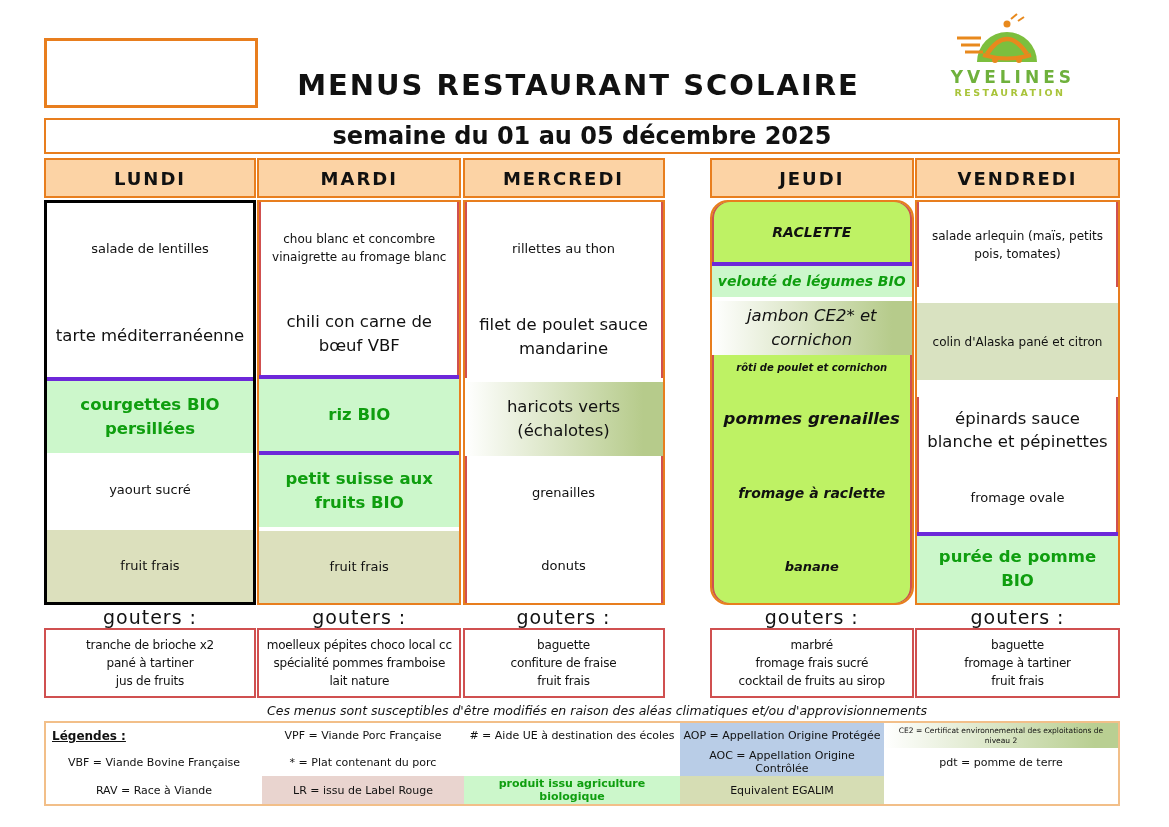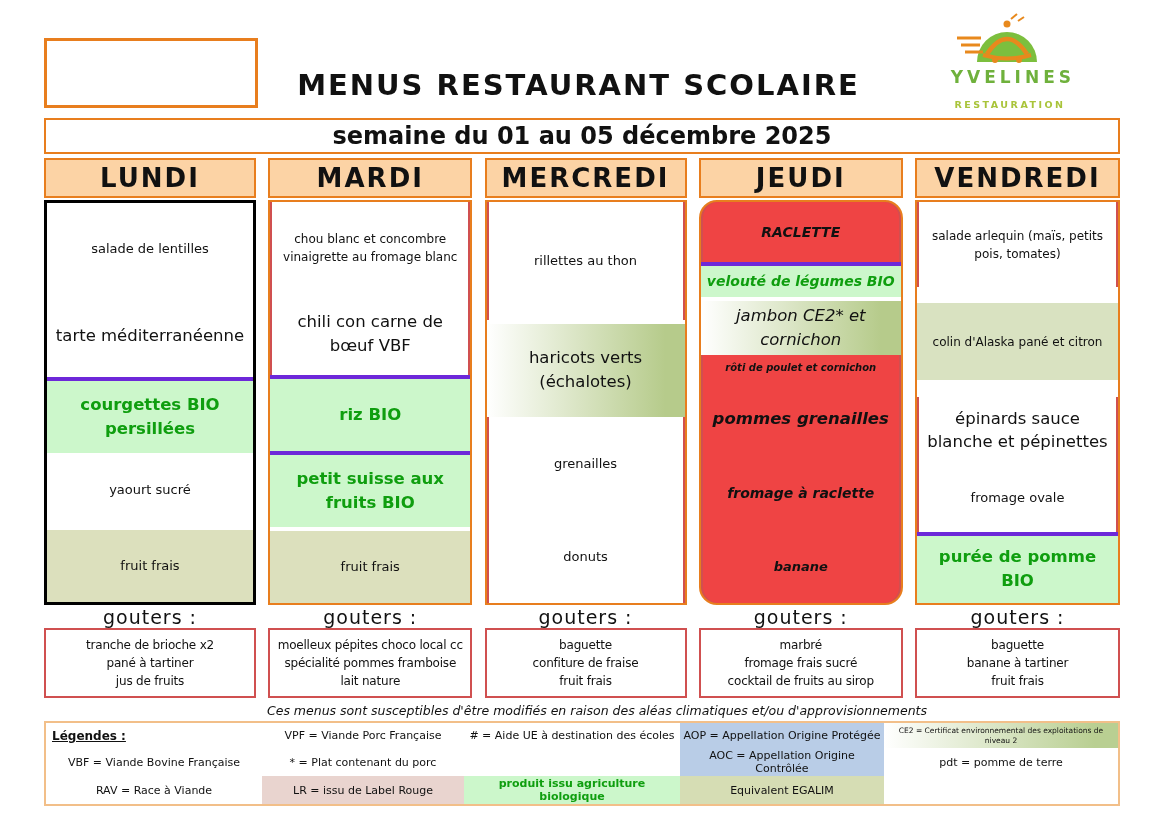--- a/index.html
+++ b/index.html
@@ -7,44 +7,44 @@
         font-family:"DejaVu Sans",sans-serif;color:#111;overflow:hidden;}
 
   
   .topbar{position:relative;height:118px;}
   .empty-box{position:absolute;left:44px;top:38px;width:208px;height:64px;
              border:3px solid #e87e1e;background:#fff;}
   .main-title{position:absolute;left:0;right:12px;top:68px;text-align:center;
               font-size:29px;font-weight:bold;letter-spacing:2px;}
   .logo{position:absolute;top:12px;right:94px;width:130px;text-align:center;line-height:1;}
   .logo-line1{font-size:17px;letter-spacing:4px;color:#6fb13c;font-weight:bold;margin-top:2px;text-align:right;}
-  .logo-line2{font-size:9.5px;letter-spacing:2.5px;color:#a9c43a;font-weight:bold;margin-top:14px;}
+  .logo-line2{font-size:9.5px;letter-spacing:2.5px;color:#a9c43a;font-weight:bold;margin-top:2px;}
 
   
   .week-banner{margin-left:44px;width:1076px;height:36px;border:2px solid #e87e1e;
                box-sizing:border-box;display:flex;align-items:center;justify-content:center;
                font-size:24px;font-weight:bold;}
 
   
   .days{margin-left:44px;width:1076px;display:flex;justify-content:space-between;margin-top:4px;}
   .day-col{display:flex;flex-direction:column;}
   .day-col:nth-child(1){width:212px;}
   .day-col:nth-child(2){width:204px;}
   .day-col:nth-child(3){width:202px;}
-  .day-col:nth-child(4){width:204px;}
+  .day-col:nth-child(4){width:204px;padding-left:44px;}
   .day-col:nth-child(5){width:205px;}
 
   .day-header{height:40px;box-sizing:border-box;border:2px solid #e87e1e;background:#fcd3a5;
               display:flex;align-items:center;justify-content:center;
-              font-size:26px;font-weight:bold;letter-spacing:2px;}
+              font-size:18px;font-weight:bold;letter-spacing:2px;}
   .menu-box{margin-top:2px;height:405px;box-sizing:border-box;border:2px solid #e87e1e;
             box-shadow:inset 2px 0 0 #d05050, inset -2px 0 0 #d05050;
             display:flex;flex-direction:column;overflow:hidden;background:#fff;}
   .menu-box.highlight{border:3px solid #000;box-shadow:none;}
-  .menu-box.peach{background:#ef4444;border-radius:18px;}
+  .menu-box.peach{background:#bef264;border-radius:18px;}
 
   .mi{display:flex;align-items:center;justify-content:center;text-align:center;
       padding:0 5px;font-size:13px;line-height:1.5;box-sizing:border-box;flex-basis:0;}
   .h95{flex-grow:95;}.h85{flex-grow:85;}.h75{flex-grow:75;}
   .h62{flex-grow:62;}.h55{flex-grow:55;}.h32{flex-grow:32;}.h26{flex-grow:26;}.h80{flex-grow:80;}
   .big{font-size:16.5px;line-height:1.45;}
   .md{font-size:14px;}
   .sm{font-size:12px;}
   .tiny{font-size:10px;font-weight:bold;font-style:italic;}
   .it{font-style:italic;}
@@ -135,20 +135,21 @@
         <div class="gouter-box">
           <div class="gouter-line">moelleux pépites choco local cc</div>
           <div class="gouter-line">spécialité pommes framboise</div>
           <div class="gouter-line">lait nature</div>
         </div>
       </div>
       <div class="day-col">
         <div class="day-header">MERCREDI</div>
         <div class="menu-box">
           <div class="mi h95">rillettes au thon</div>
+          <div class="mi big h85">filet de poulet sauce mandarine</div>
           <div class="mi grad big h75">haricots verts (échalotes)</div>
           <div class="mi h75">grenailles</div>
           <div class="mi h75">donuts</div>
         </div>
         <div class="gouter-label">gouters :</div>
         <div class="gouter-box">
           <div class="gouter-line">baguette</div>
           <div class="gouter-line">confiture de fraise</div>
           <div class="gouter-line">fruit frais</div>
         </div>
@@ -176,21 +177,21 @@
         <div class="menu-box">
           <div class="mi sm h95">salade arlequin (maïs, petits pois, tomates)</div>
           <div class="mi olive padv sm h85">colin d'Alaska pané et citron</div>
           <div class="mi big h75">épinards sauce blanche et pépinettes</div>
           <div class="mi h75">fromage ovale</div>
           <div class="mi bio big h75">purée de pomme BIO</div>
         </div>
         <div class="gouter-label">gouters :</div>
         <div class="gouter-box">
           <div class="gouter-line">baguette</div>
-          <div class="gouter-line">banane à tartiner</div>
+          <div class="gouter-line">fromage à tartiner</div>
           <div class="gouter-line">fruit frais</div>
         </div>
       </div>
     </div>
 
   <div class="note">Ces menus sont susceptibles d'être modifiés en raison des aléas climatiques et/ou d'approvisionnements</div>
 
   <div class="legend">
     <div class="lcell left legend-title">Légendes :</div>
     <div class="lcell">VPF = Viande Porc Française</div>

